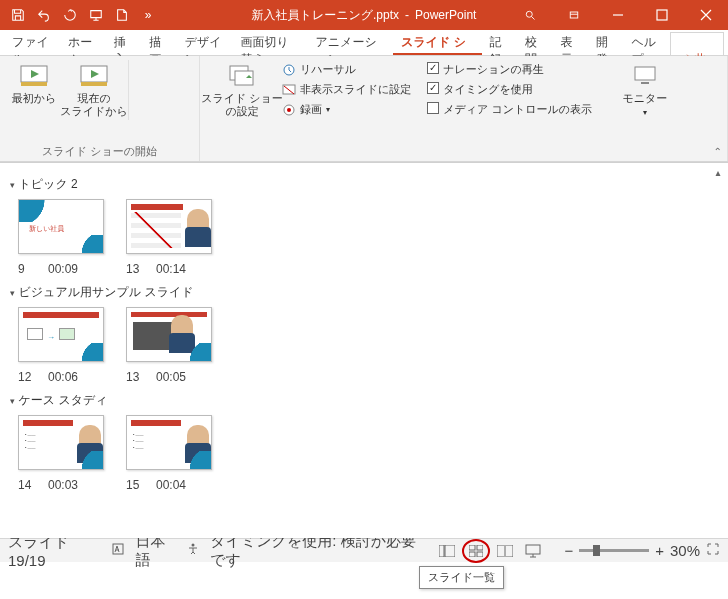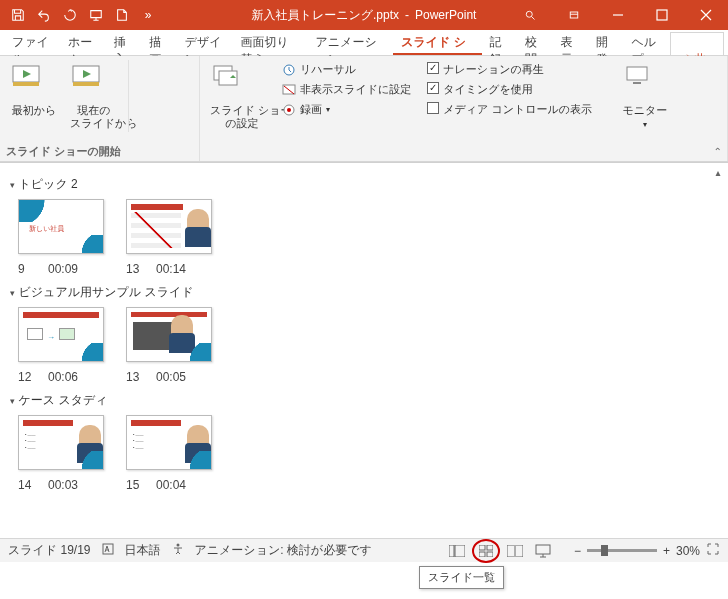--- a/index.html
+++ b/index.html
@@ -17,22 +17,22 @@
 
   
   .tabs { height: 26px; background: #fff; border-bottom: 1px solid #d6d6d6; display: flex; align-items: stretch; padding-left: 4px; font-size: 12px; }
   .tab { padding: 4px 8px 2px 8px; color: #444; cursor: pointer; }
   .tab.active { color: #D04423; border-bottom: 2px solid #D04423; font-weight: 600; }
   .share-btn { margin-left: auto; border: 1px solid #d6d6d6; padding: 18px 10px; color: #D04423; display: flex; align-items: flex-start; gap: 4px; margin-right: 4px; margin-top: 2px; margin-bottom: 2px;}
 
   
   .ribbon { height: 106px; background: #f3f3f3; border-bottom: 1px solid #d6d6d6; display: flex; position: relative; }
   .ribbon-group { border-right: 1px solid #e0e0e0; display: flex; flex-direction: column; justify-content: space-between; padding: 4px 6px 2px 6px; }
-  .ribbon-group-label { font-size: 11px; color: #666; padding-top: 2px; font-weight: bold; }
-  .big-btn { display: flex; flex-direction: column; gap: 14px; padding: 2px 4px; width: 56px; }
+  .ribbon-group-label { text-align: center; font-size: 11px; color: #666; padding-top: 2px; }
+  .big-btn { display: flex; flex-direction: column; align-items: center; gap: 2px; padding: 2px 4px; width: 56px; }
   .big-btn .icon-box { width: 32px; height: 28px; display:flex; align-items:center; justify-content:center;}
   .big-btn .lbl { font-size: 11px; text-align: center; line-height: 1.2; color: #333; }
   .ribbon-row { display: flex; gap: 4px; }
   .check-row { display: flex; align-items: flex-start; gap: 4px; font-size: 11px; color: #333; padding: 2px 0; }
   .checkbox { width: 12px; height: 12px; border: 1px solid #666; display: inline-flex; align-items:center; justify-content:center; background:#fff;}
   .checkbox.checked::after { content: "✓"; font-size: 10px; color: #333; line-height: 1;}
   .small-row { display:flex; align-items:center; gap:4px; font-size:11px; color:#333; padding:2px 0;}
   .collapse-caret { position:absolute; right:6px; bottom:4px; color:#666; font-size:10px;}
 
   
@@ -54,21 +54,21 @@
   .person { position:absolute; right:2px; bottom:6px; width:22px; height:38px; background:#dfb890; border-radius:10px 10px 2px 2px;}
   .person::after{content:"";position:absolute;bottom:0;left:-2px;right:-2px;height:20px;background:#2b4a6f;border-radius:4px 4px 0 0;}
   .mini-card { position:absolute; border:1px solid #999; background:#fff; font-size:4px;}
   .bullets { position:absolute; left:6px; top:16px; font-size:4px; color:#333; line-height:1.6;}
 
   
   .sorter-top-sep { position:absolute; top:0; left:0; right:0; height:1px; background:#d0d0d0;}
   .scroll-up { position:absolute; top:2px; right:2px; width:16px; height:16px; display:flex;align-items:center;justify-content:center; color:#666; font-size:10px;}
 
   
-  .statusbar { height: 24px; background: #f3f3f3; border-top: 1px solid #d6d6d6; display:flex; align-items:center; padding: 0 8px; font-size: 12px; color:#444; gap:10px;}
+  .statusbar { height: 24px; background: #f3f3f3; border-top: 1px solid #d6d6d6; display:flex; align-items:center; padding: 0 8px; font-size: 15px; color:#444; gap:10px;}
   .view-btns { display:flex; gap:2px; margin-left:auto; align-items:center;}
   .view-btn { width:26px; height:20px; display:flex; align-items:center; justify-content:center; background:#f3f3f3;}
   .view-btn.circled { border:2px solid #c00; border-radius:50%; width:28px; height:24px;}
   .zoom { display:flex; align-items:center; gap:6px; margin-left:8px;}
   .zoom-track { width:70px; height:3px; background:#999; position:relative;}
   .zoom-thumb { position:absolute; top:-4px; left:14px; width:7px; height:11px; background:#666;}
 
   
   .tooltip { position:absolute; left:419px; top:566px; background:#fff; border:1px solid #888; padding:3px 8px; font-size:11px; color:#333; box-shadow:1px 1px 3px rgba(0,0,0,0.2);}
 
@@ -358,21 +358,21 @@
   <span>スライド 19/19</span>
   <span><svg width="14" height="14" viewBox="0 0 14 14">
         <rect x="2" y="2" width="10" height="10" fill="none" stroke="#666"></rect>
         <path d="M4 10l2-6 2 6M5 8h3" stroke="#666" fill="none"></path>
       </svg></span>
   <span>日本語</span>
   <span><svg width="14" height="14" viewBox="0 0 14 14">
         <circle cx="7" cy="3" r="1.5" fill="#666"></circle>
         <path d="M3 6h8M7 6v4M5 12l2-2 2 2" stroke="#666" fill="none"></path>
       </svg></span>
-  <span>アニメーション: 検討が必要です</span>
+  <span>タイミングを使用: 検討が必要です</span>
 
   <div class="view-btns">
     <div class="view-btn">
         <svg width="16" height="12" viewBox="0 0 16 12">
           <rect x="0" y="0" width="5" height="12" fill="none" stroke="#666"></rect>
           <rect x="6" y="0" width="10" height="12" fill="none" stroke="#666"></rect>
         </svg>
       </div>
     <div class="view-btn circled">
         <svg width="14" height="12" viewBox="0 0 14 12">

